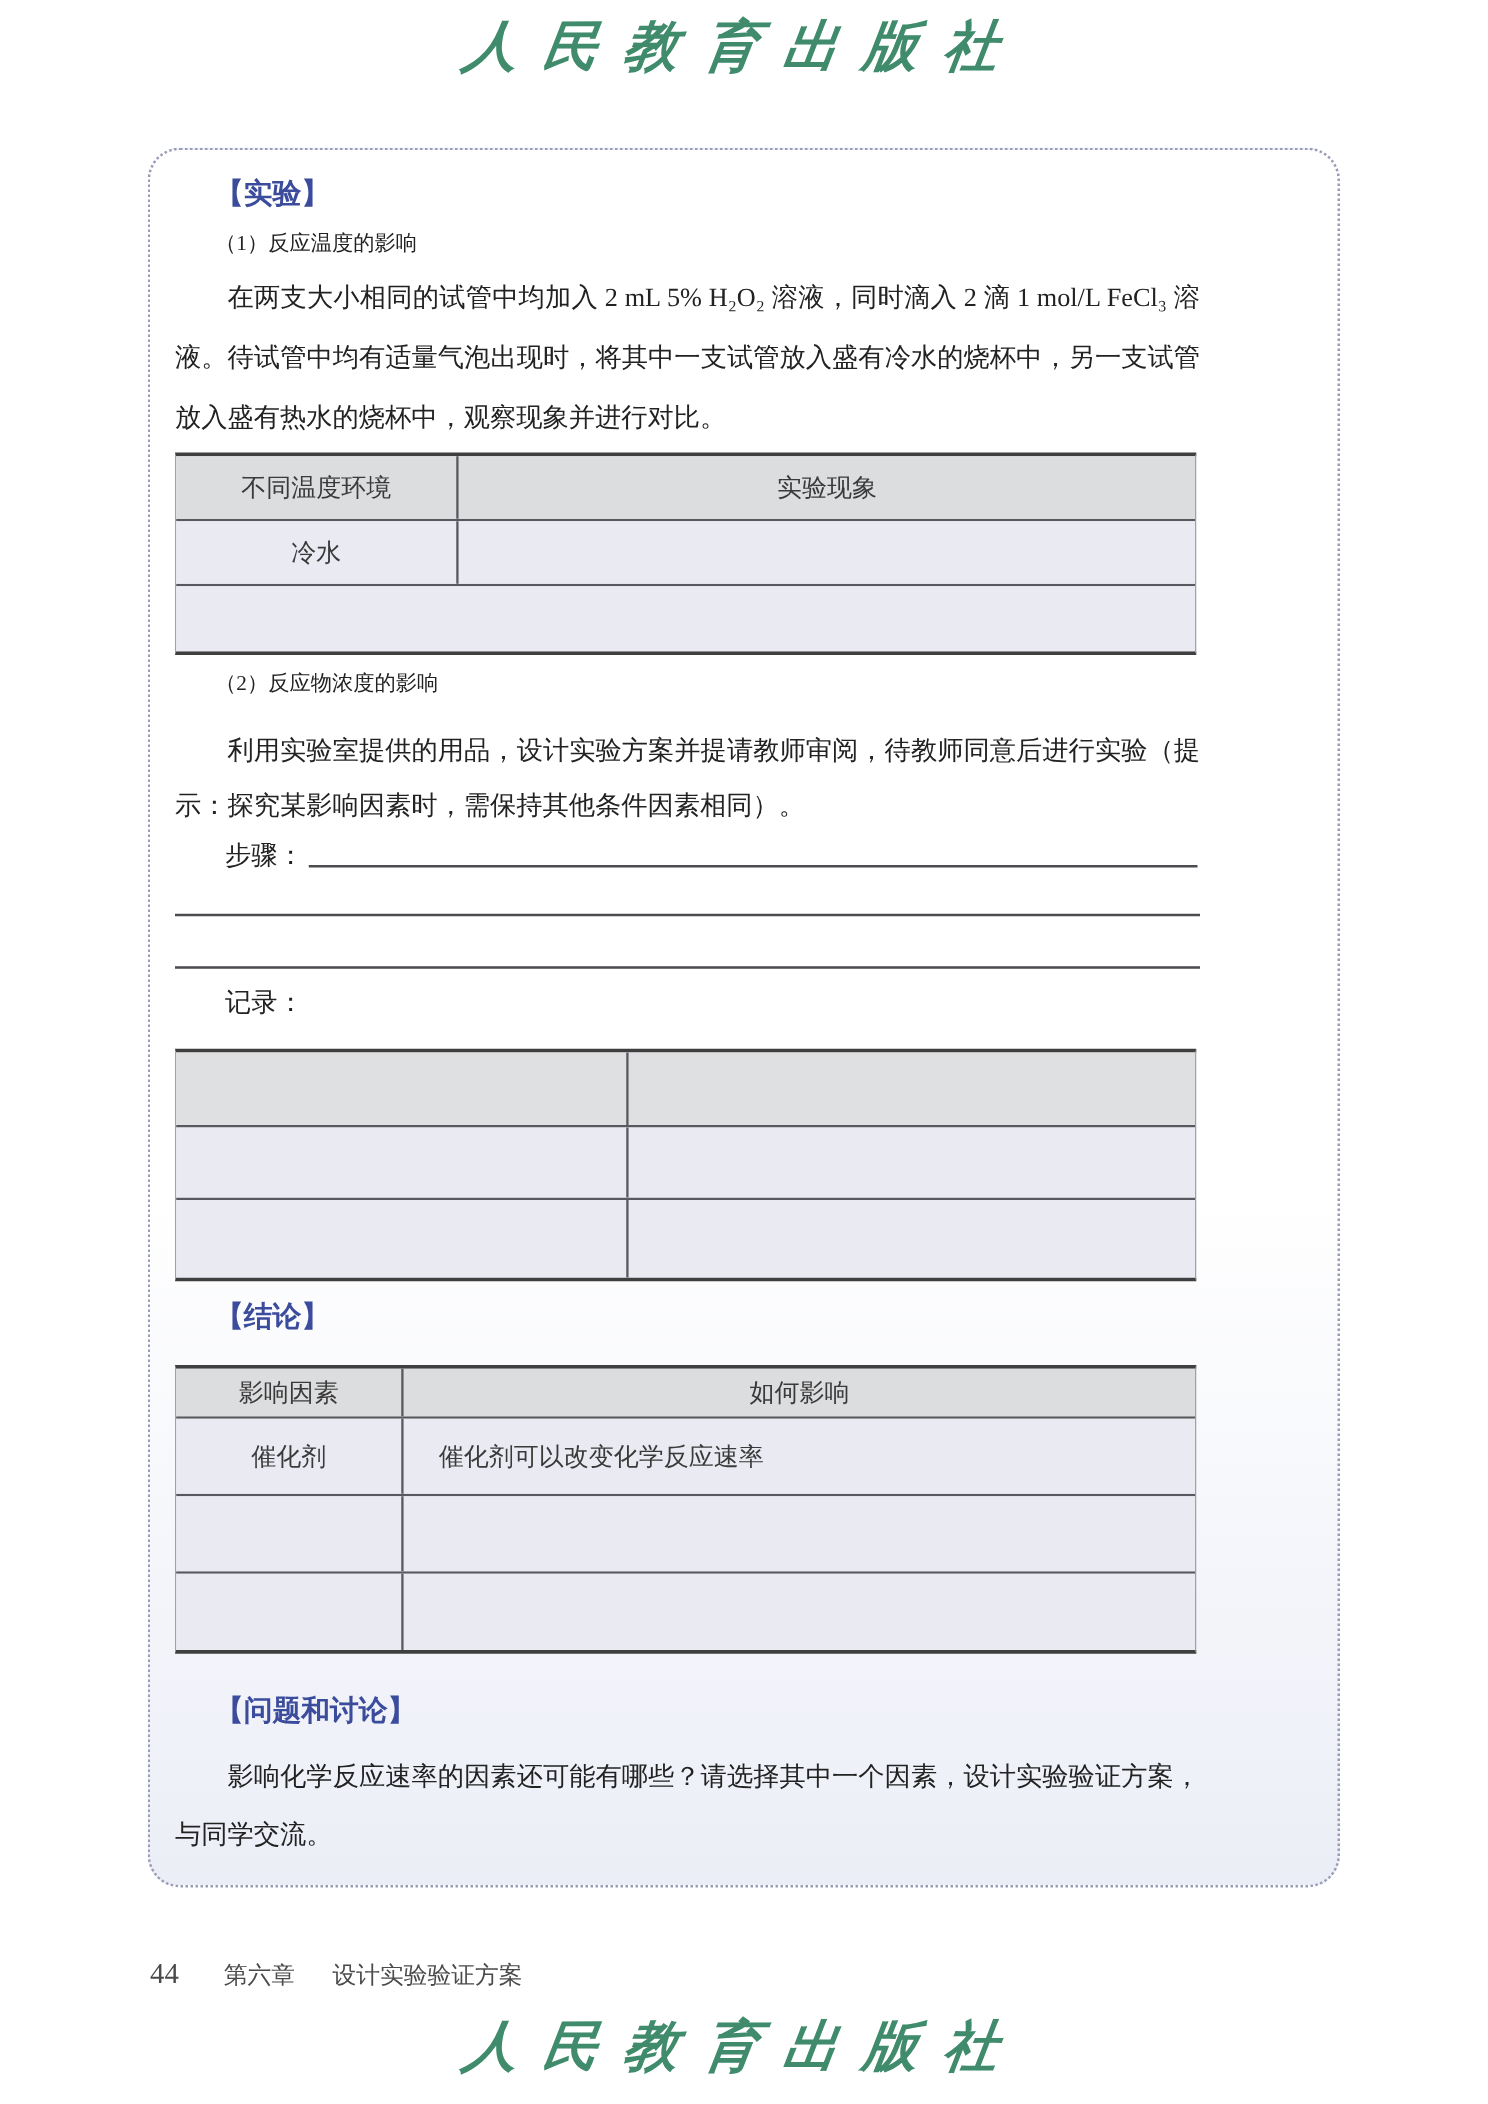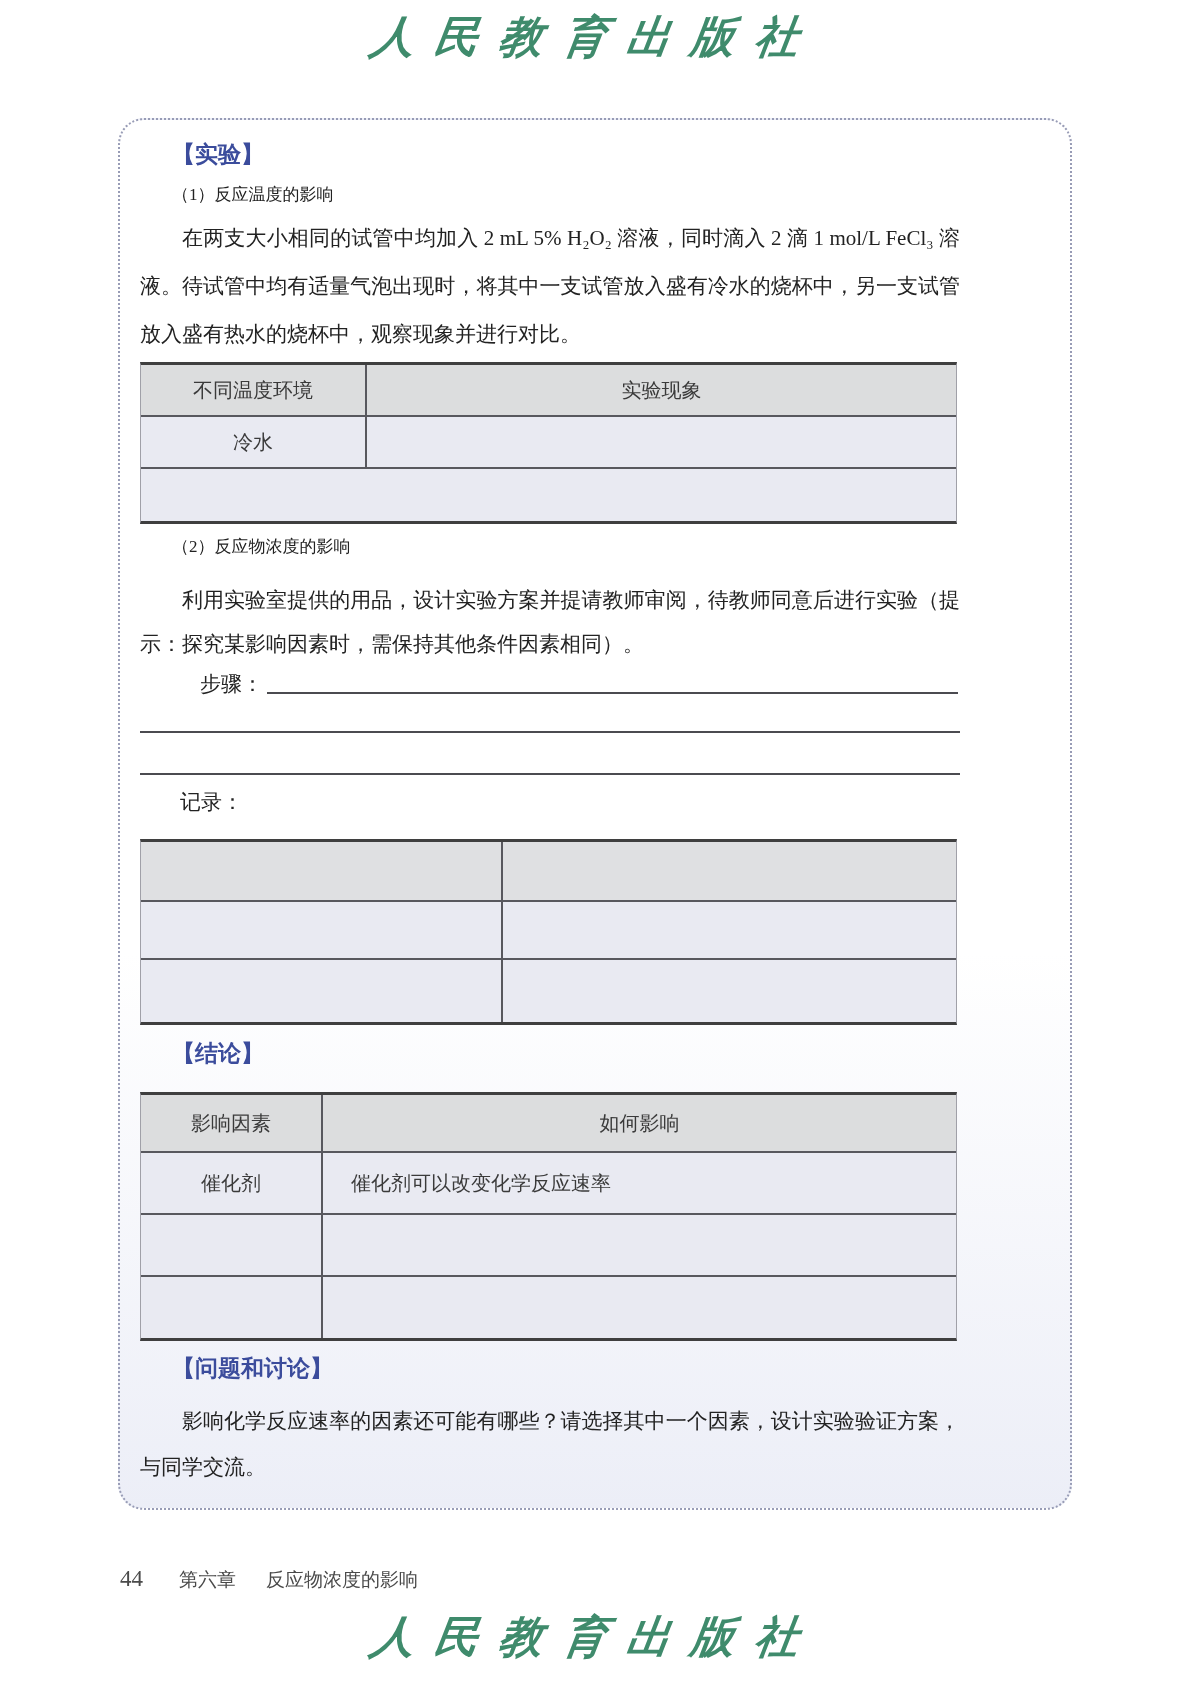--- a/index.html
+++ b/index.html
@@ -78,21 +78,21 @@
   .t1 .tr { height: 52px; }
   .t2 .c1 { width: 362px; }
   .t3 .c1 { width: 182px; }
 
   
   .steps-row {
     position: absolute; left: 60px; width: 778px;
     display: flex; align-items: flex-end;
     font-size: 21px; color: #222; height: 34px;
   }
-  .steps-row .lbl { white-space: nowrap; padding-bottom: 2px; margin-left: 20px; }
+  .steps-row .lbl { white-space: nowrap; padding-bottom: 2px; }
   .steps-row .rule { flex: 1; border-bottom: 2px solid #4b4b50; margin-bottom: 6px; margin-left: 4px; }
   .blank-rule {
     position: absolute; left: 20px; width: 820px; height: 0;
     border-bottom: 2px solid #4b4b50;
   }
   .inline-label {
     position: absolute; left: 60px;
     font-size: 21px; color: #222; white-space: nowrap;
   }
 
@@ -160,21 +160,21 @@
       </div>
       <div class="tr" style="height:62px;">
         <div class="cell c1 row-bg"></div>
         <div class="cell c2 row-bg"></div>
       </div>
     </div>
 
     <h2 class="sec-heading" style="top:917px;">【结论】</h2>
 
     <div class="tbl t3" style="top:972px;">
-      <div class="tr" style="height:58px;">
+      <div class="tr" style="height:40px;">
         <div class="cell c1 hdr-bg">影响因素</div>
         <div class="cell c2 hdr-bg">如何影响</div>
       </div>
       <div class="tr" style="height:62px;">
         <div class="cell c1 row-bg">催化剂</div>
         <div class="cell c2 row-bg left">催化剂可以改变化学反应速率</div>
       </div>
       <div class="tr" style="height:62px;">
         <div class="cell c1 row-bg"></div>
         <div class="cell c2 row-bg left"></div>
@@ -187,18 +187,18 @@
 
     <h2 class="sec-heading" style="top:1232px;">【问题和讨论】</h2>
 
     <p class="para indent" style="top:1278px; line-height:46px;">影响化学反应速率的因素还可能有哪些？请选择其中一个因素，设计实验验证方案，与同学交流。</p>
 
   </div>
 
   <div class="footer">
     <span class="pagenum">44</span>
     <span class="chapter">第六章</span>
-    <span class="booktitle">反应物浓度的影响</span>
+    <span class="booktitle">设计实验验证方案</span>
   </div>
 
   <div class="logo bottom">人民教育出版社</div>
 
 </div>
 
 </body></html>

